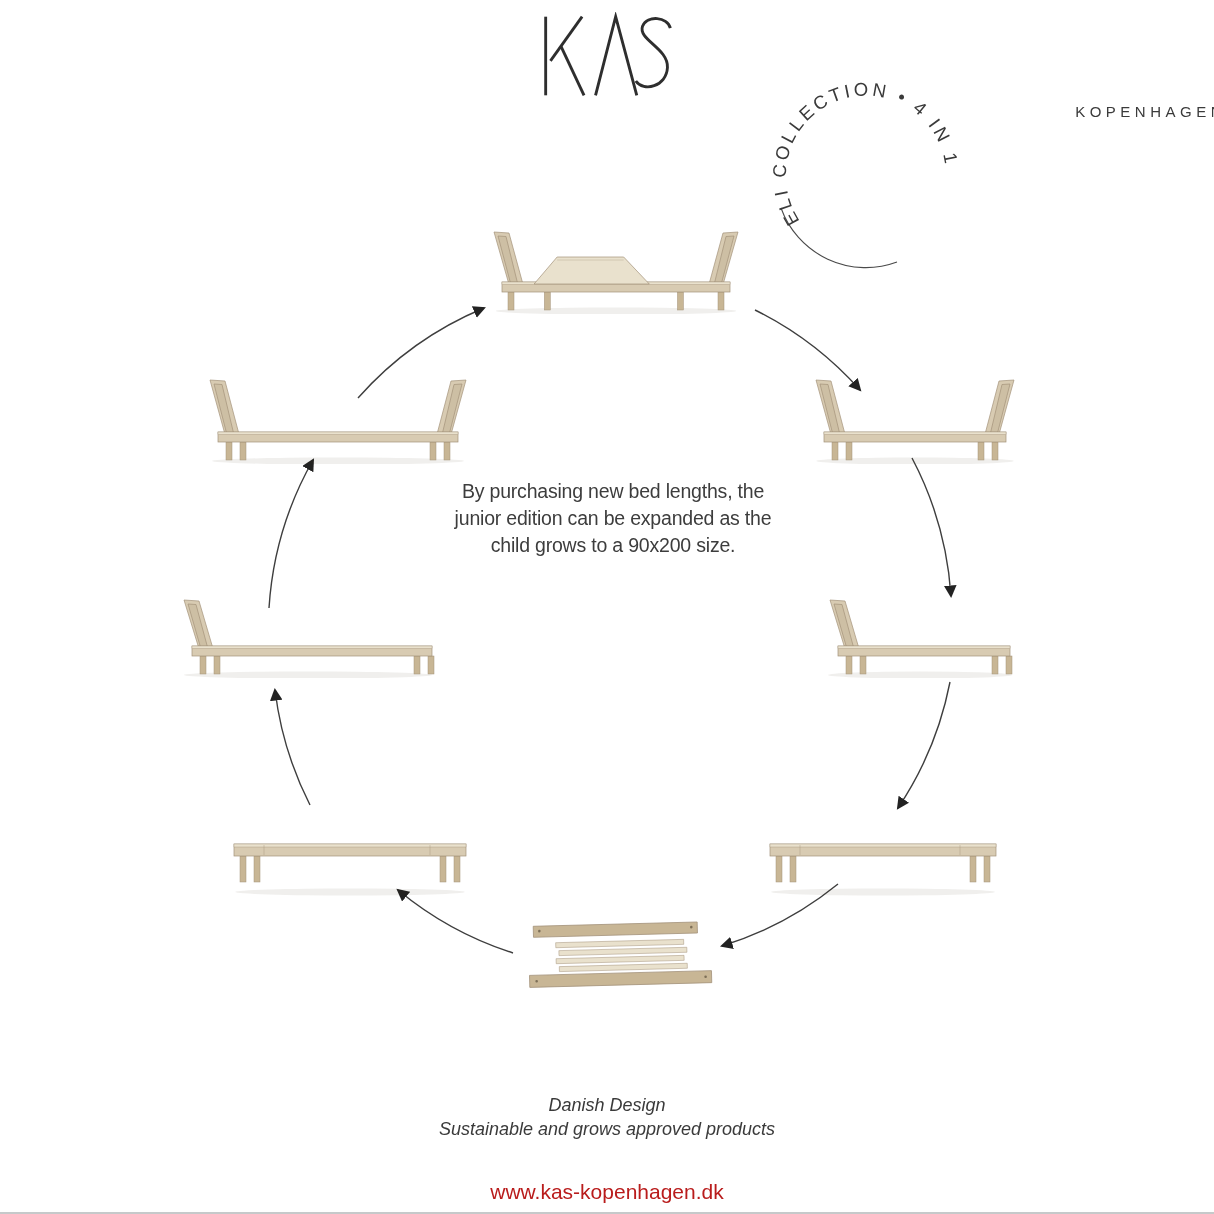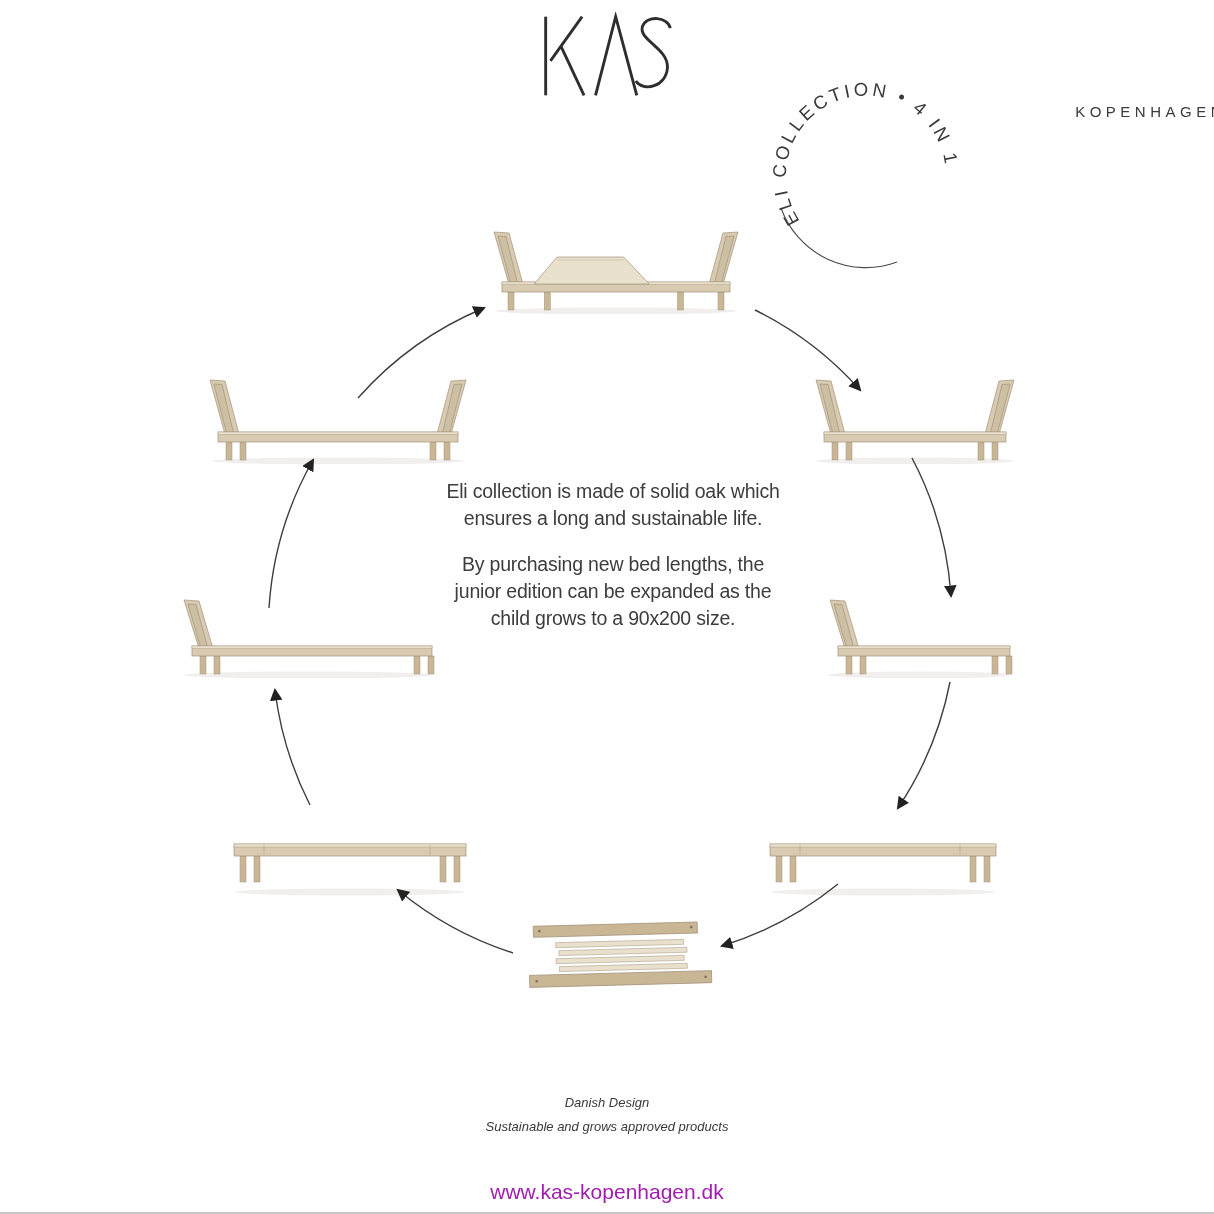--- a/index.html
+++ b/index.html
@@ -32,24 +32,24 @@
   .b5{left:228px;top:836px;width:244px;height:62px}
   .b6{left:176px;top:596px;width:264px;height:82px}
   .b7{left:204px;top:376px;width:268px;height:88px}
   
   .desc{
     position:absolute;left:403px;top:478px;width:420px;text-align:center;
     font-size:19.5px;line-height:27px;letter-spacing:-0.2px;color:#3d3d3d;
   }
   .desc p{margin:0 0 19px;white-space:pre-line}
   
-  .caption{position:absolute;left:0;width:100%;text-align:center;font-style:italic;font-size:13px;color:#3a3a3a}
+  .caption{position:absolute;left:0;width:100%;text-align:center;font-style:italic;font-size:18px;color:#3a3a3a}
   .cap1{top:1095px}
   .cap2{top:1119px}
-  .site{position:absolute;left:0;top:1180px;width:100%;text-align:center;font-size:21px;color:#a21caf}
+  .site{position:absolute;left:0;top:1180px;width:100%;text-align:center;font-size:21px;color:#b91c1c}
   .bottom-line{position:absolute;left:0;right:0;bottom:0;height:2px;background:#c6c9ca}
 </style>
 </head>
 <body>
 
 <div>
 
   <svg class="logo-svg" width="140" height="88" viewBox="0 0 146 90" role="img" aria-label="KAS">
     <path d="M8,4 L8,86"></path>
     <path d="M46,4 L13,50"></path>
@@ -179,22 +179,20 @@
         <rect x="240" y="66" width="6" height="18" fill="#c8b695" stroke="#a3927a" stroke-width="0.5"></rect>
         <polygon points="6,4 21,5 36,62 22,62" fill="#d8cbb2" stroke="#a3927a" stroke-width="0.7"></polygon>
         <polygon points="10,8 18,8.5 30,59 23,59" fill="#cdbfa4" stroke="#a3927a" stroke-width="0.7"></polygon>
         <polygon points="262,4 247,5 232,62 246,62" fill="#d8cbb2" stroke="#a3927a" stroke-width="0.7"></polygon>
         <polygon points="258,8 250,8.5 238,59 245,59" fill="#cdbfa4" stroke="#a3927a" stroke-width="0.7"></polygon>
         <rect x="14" y="56" width="240" height="10" fill="#d8cbb2" stroke="#a3927a" stroke-width="0.7"></rect>
         <rect x="14" y="56" width="240" height="2.5" fill="#e9e1cd" stroke="#a3927a" stroke-width="0.4"></rect>
       </svg></div>
 
   <div class="desc">
-    <p>Eli collection is made of solid oak which
-ensures a long and sustainable life.</p>
     <p>By purchasing new bed lengths, the
 junior edition can be expanded as the
 child grows to a 90x200 size.</p>
   </div>
 
   <div class="caption cap1">Danish Design</div>
   <div class="caption cap2">Sustainable and grows approved products</div>
   <div class="site">www.kas-kopenhagen.dk</div>
   <div class="bottom-line"></div>
 

